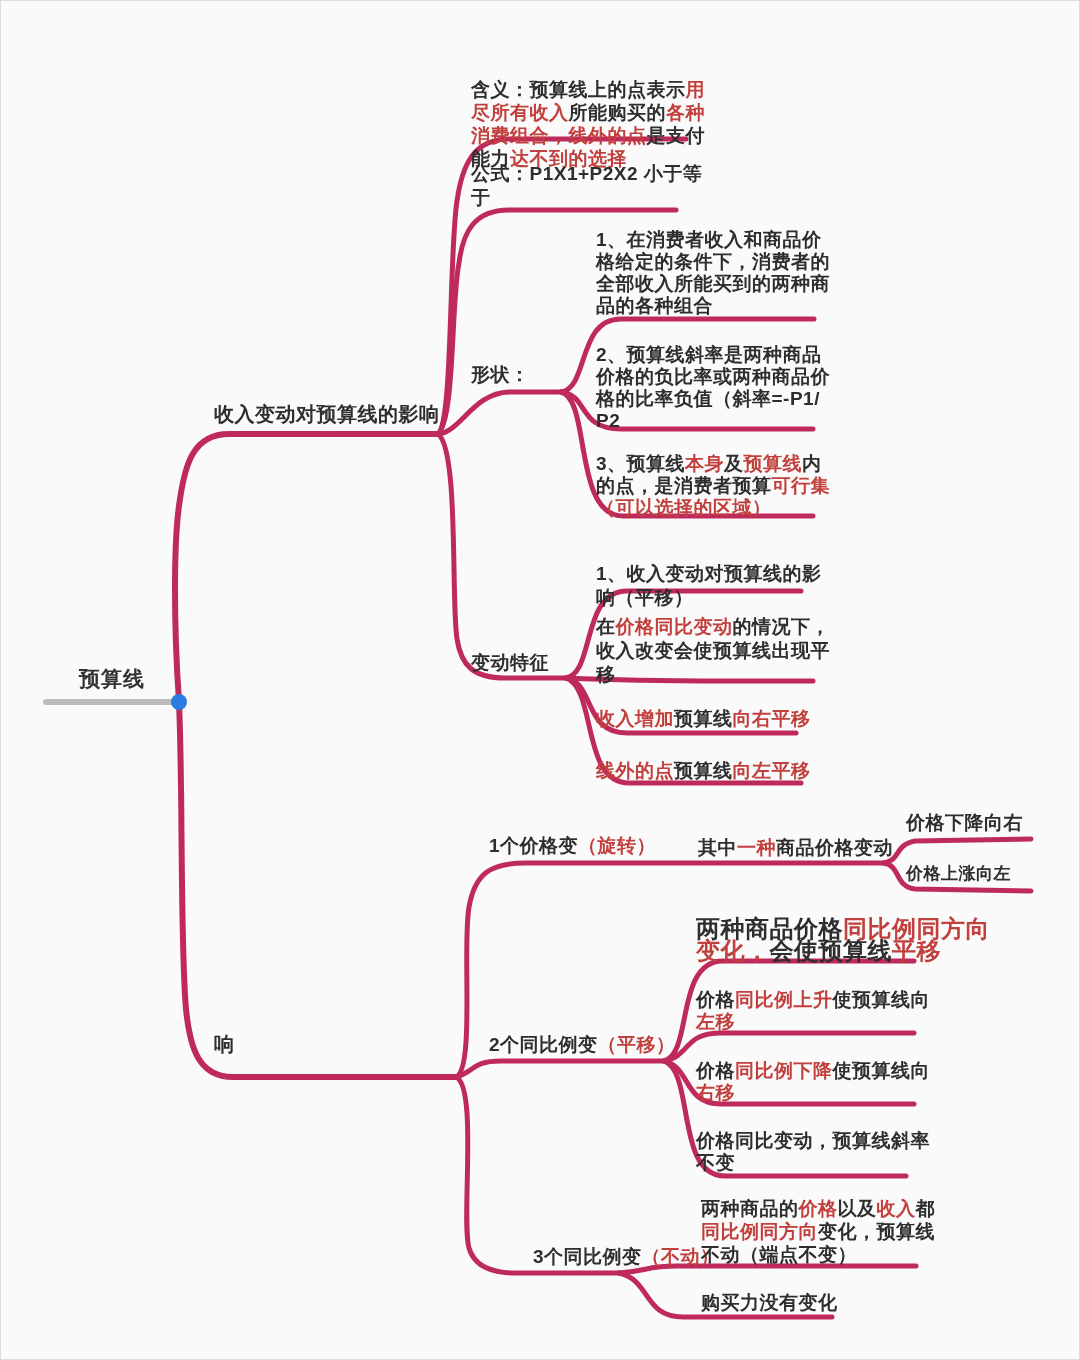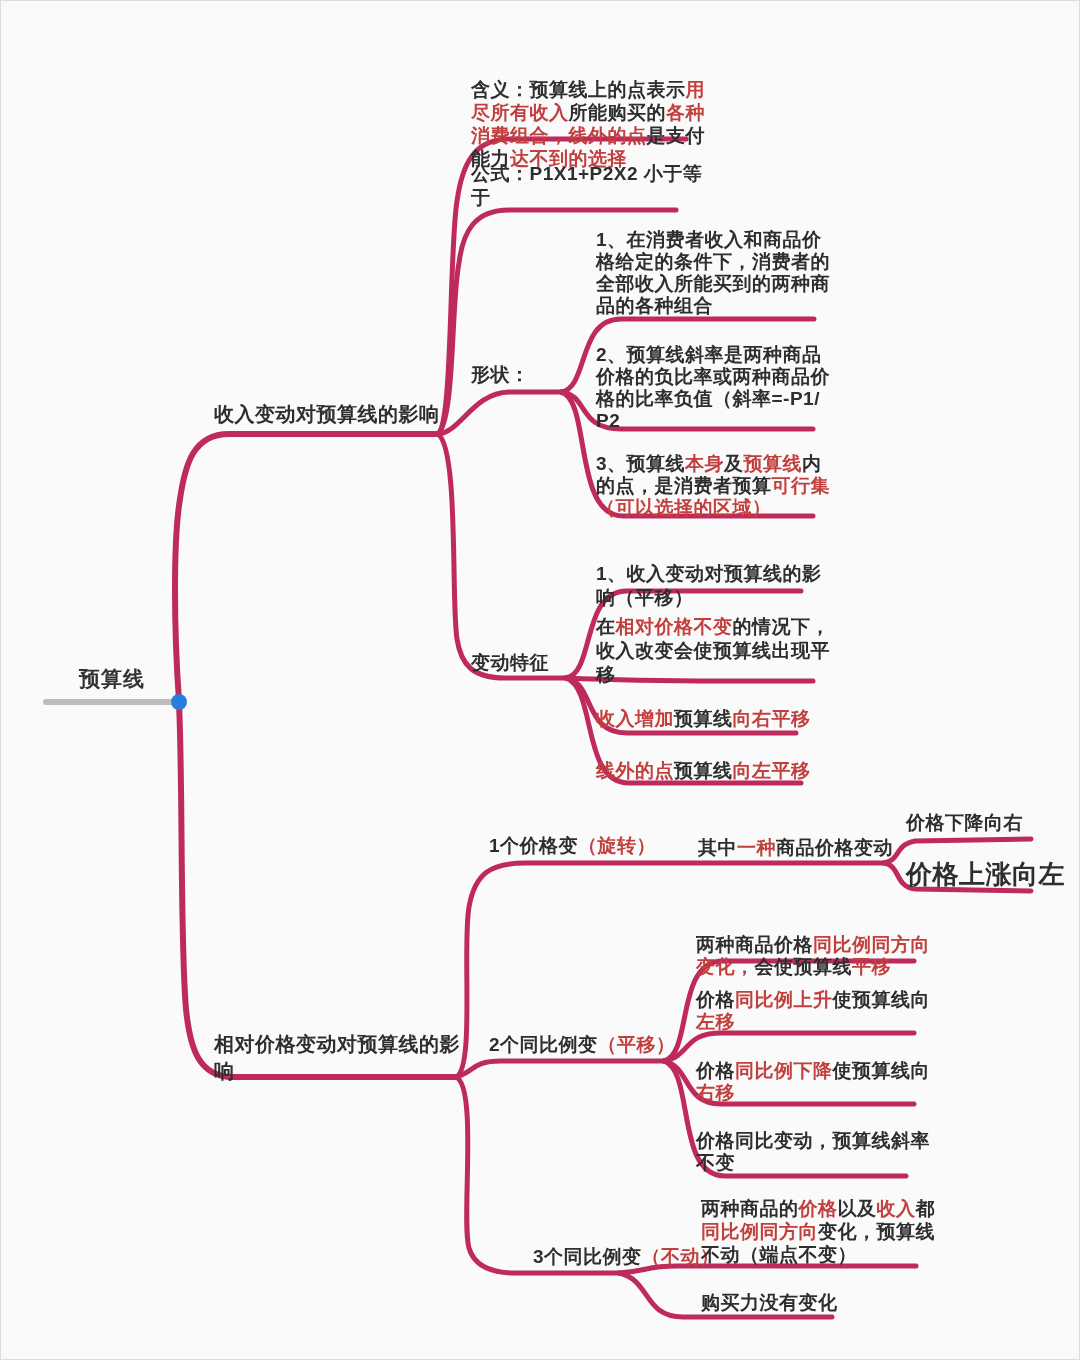--- a/index.html
+++ b/index.html
@@ -120,50 +120,49 @@
         <div class="ln"><span class="red">（可以选择的区域）</span></div>
       </div>
       <div class="node" style="left: 470px; top: 650px; font-size: 19px; line-height: 24px;">
         <div class="ln"><span>变动特征</span></div>
       </div>
       <div class="node" style="left: 595px; top: 545px; font-size: 19px; line-height: 24px; margin-top: 16px;">
         <div class="ln"><span>1、收入变动对预算线的影</span></div>
         <div class="ln"><span>响（平移）</span></div>
       </div>
       <div class="node" style="left: 595px; top: 614px; font-size: 19px; line-height: 24px;">
-        <div class="ln"><span>在</span><span class="red">相对价格不变</span><span>的情况下，</span></div>
+        <div class="ln"><span>在</span><span class="red">价格同比变动</span><span>的情况下，</span></div>
         <div class="ln"><span>收入改变会使预算线出现平</span></div>
         <div class="ln"><span>移</span></div>
       </div>
       <div class="node" style="left: 595px; top: 706px; font-size: 19px; line-height: 24px;">
         <div class="ln"><span class="red">收入增加</span><span>预算线</span><span class="red">向右平移</span></div>
       </div>
       <div class="node" style="left: 595px; top: 758px; font-size: 19px; line-height: 24px;">
         <div class="ln"><span class="red">线外的点</span><span>预算线</span><span class="red">向左平移</span></div>
       </div>
       <div class="node" style="left: 213px; top: 1030px; font-size: 20px; line-height: 27px;">
-        <div class="ln"><span>相对价格变动对预算线的影</span></div>
         <div class="ln"><span>响</span></div>
       </div>
       <div class="node" style="left: 488px; top: 833px; font-size: 19px; line-height: 24px;">
         <div class="ln"><span>1个价格变</span><span class="red">（旋转）</span></div>
       </div>
       <div class="node" style="left: 697px; top: 835px; font-size: 19px; line-height: 24px;">
         <div class="ln"><span>其中</span><span class="red">一种</span><span>商品价格变动</span></div>
       </div>
       <div class="node" style="left: 905px; top: 810px; font-size: 19px; line-height: 24px;">
         <div class="ln"><span>价格下降向右</span></div>
       </div>
-      <div class="node" style="left: 905px; top: 861px; font-size: 26px; line-height: 24px;">
+      <div class="node" style="left: 905px; top: 861px; font-size: 17px; line-height: 24px;">
         <div class="ln"><span>价格上涨向左</span></div>
       </div>
       <div class="node" style="left: 488px; top: 1032px; font-size: 19px; line-height: 24px;">
         <div class="ln"><span>2个同比例变</span><span class="red">（平移）</span></div>
       </div>
-      <div class="node" style="left: 695px; top: 917px; font-size: 19px; line-height: 22px; margin-top: 16px;">
+      <div class="node" style="left: 695px; top: 917px; font-size: 24px; line-height: 22px;">
         <div class="ln"><span>两种商品价格</span><span class="red">同比例同方向</span></div>
         <div class="ln"><span class="red">变化，</span><span>会使预算线</span><span class="red">平移</span></div>
       </div>
       <div class="node" style="left: 695px; top: 988px; font-size: 19px; line-height: 22px;">
         <div class="ln"><span>价格</span><span class="red">同比例上升</span><span>使预算线向</span></div>
         <div class="ln"><span class="red">左移</span></div>
       </div>
       <div class="node" style="left: 695px; top: 1059px; font-size: 19px; line-height: 22px;">
         <div class="ln"><span>价格</span><span class="red">同比例下降</span><span>使预算线向</span></div>
         <div class="ln"><span class="red">右移</span></div>

